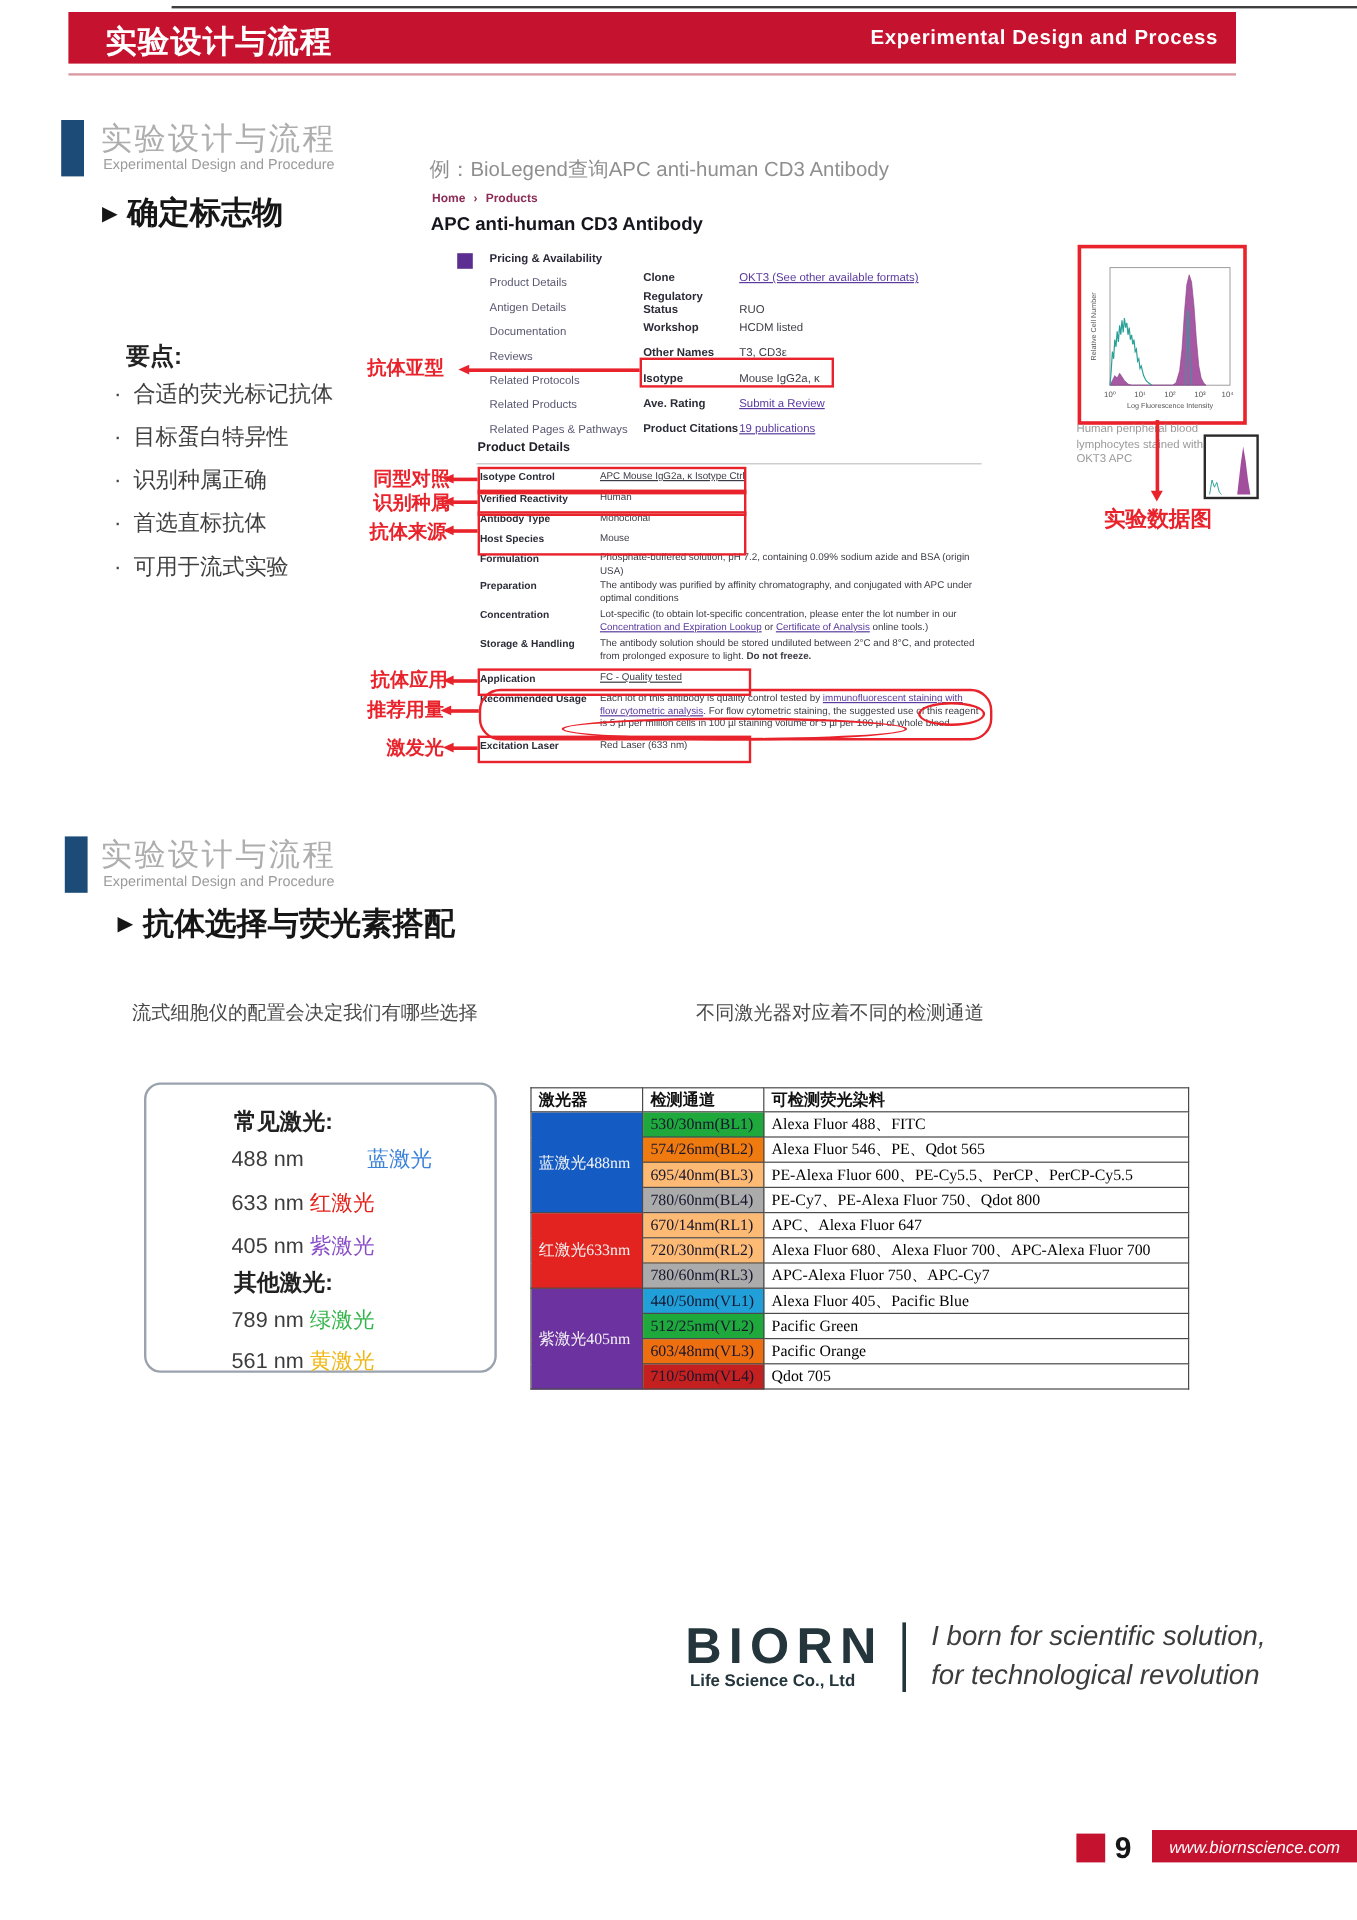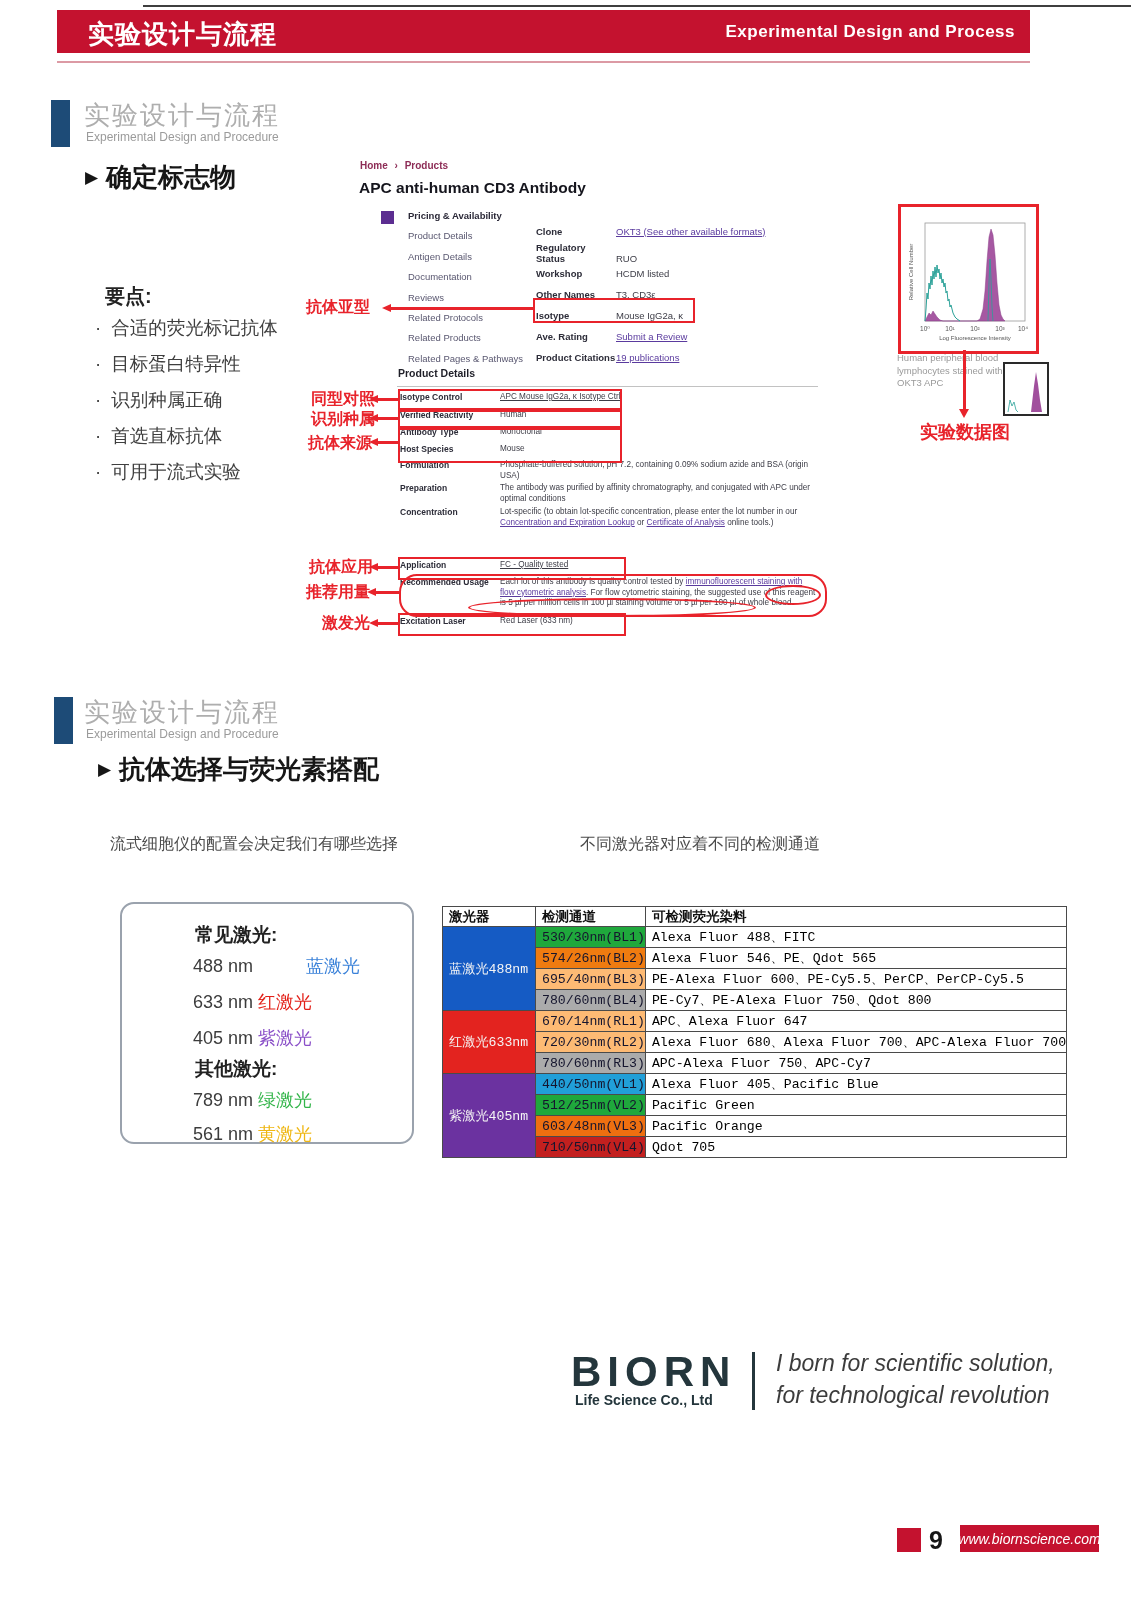--- a/index.html
+++ b/index.html
@@ -68,21 +68,21 @@
   .laser-box{border:2px solid #9aa2ad;border-radius:14px;background:#fff;}
   .lb-title{font-size:19px;font-weight:bold;color:#222;}
   .lb-line{font-size:18px;color:#3c3c3c;}
   .lz-blue{color:#3b82d9;margin-left:48px;} .lz-red{color:#e32119;} .lz-purple{color:#8a4fc8;}
   .lz-green{color:#33b54a;} .lz-yellow{color:#efb714;}
 
   
   table.ltable{border-collapse:collapse;font-family:"Liberation Serif","DejaVu Serif",serif;}
   .ltable th,.ltable td{border:1px solid #4a4a4a;padding:0 0 0 6px;}
   .ltable th{font-size:13.5px;font-weight:bold;color:#101010;text-align:left;height:19px;background:#fff;}
-  .ltable td{height:20px;font-size:13.2px;font-family:Liberation Mono, monospace;}
+  .ltable td{height:20px;font-size:13.2px;}
   .td-ch{color:#15152e;white-space:nowrap;}
   .td-dy{color:#000;padding-left:10px;white-space:nowrap;}
   .td-laser{color:#f5f5f5;font-size:13.2px;padding-left:10px;}
   .g-blue{background:#155bc4;} .g-red{background:#e3231f;} .g-purple{background:#6b32a0;}
   .c-green{background:#1fa83c;} .c-orange{background:#ef7b10;} .c-darkred{background:#fdba74;}
   .c-gray{background:#ababab;} .c-lblue{background:#219fd8;} .c-orange2{background:#ee6f10;}
   .c-red2{background:#c3201f;}
 
   
   .logo{font-size:42px;letter-spacing:6px;color:#24363c;font-weight:600;}
@@ -104,20 +104,21 @@
     <span class="abs topbar-zh" style="left:31px;top:7px;">实验设计与流程</span>
     <span class="abs topbar-en" style="right:15px;top:12px;">Experimental Design and Process</span>
   </div>
   <div class="abs subline" style="left:57px;top:61px;width:973px;"></div>
 
   <div class="abs kicker-rect" style="left:51px;top:100px;"></div>
   <div class="abs kicker-zh" style="left:84px;top:98px;">实验设计与流程</div>
   <div class="abs kicker-en" style="left:86px;top:130px;">Experimental Design and Procedure</div>
   <div class="abs sec-heading" style="left:85px;top:160px;"><span class="tri">▶</span><span>确定标志物</span></div>
 
+  <div class="abs example" style="left:358px;top:130px;">例：BioLegend查询APC anti-human CD3 Antibody</div>
 
   <div class="abs kp-title" style="left:105px;top:283px;">要点:</div>
   <div class="abs" style="left:95px;top:315px;">
     <div class="kp-item"><span class="kp-bullet">·</span><span>合适的荧光标记抗体</span></div>
     <div class="kp-item"><span class="kp-bullet">·</span><span>目标蛋白特异性</span></div>
     <div class="kp-item"><span class="kp-bullet">·</span><span>识别种属正确</span></div>
     <div class="kp-item"><span class="kp-bullet">·</span><span>首选直标抗体</span></div>
     <div class="kp-item"><span class="kp-bullet">·</span><span>可用于流式实验</span></div>
   </div>
 
@@ -150,20 +151,21 @@
   <div class="abs" style="left:536px;top:326px;"><span class="info-label">Ave. Rating</span><span class="info-value plink">Submit a Review</span></div>
   <div class="abs" style="left:536px;top:347px;"><span class="info-label">Product Citations</span><span class="info-value plink">19 publications</span></div>
 
   <div class="abs" style="left:400px;top:392px;"><span class="dt-label">Isotype Control</span><span class="dt-value plink">APC Mouse IgG2a, κ Isotype Ctrl</span></div>
   <div class="abs" style="left:400px;top:410px;"><span class="dt-label">Verified Reactivity</span><span class="dt-value">Human</span></div>
   <div class="abs" style="left:400px;top:427px;"><span class="dt-label">Antibody Type</span><span class="dt-value">Monoclonal</span></div>
   <div class="abs" style="left:400px;top:444px;"><span class="dt-label">Host Species</span><span class="dt-value">Mouse</span></div>
   <div class="abs" style="left:400px;top:460px;"><span class="dt-label">Formulation</span><span class="dt-value">Phosphate-buffered solution, pH 7.2, containing 0.09% sodium azide and BSA (origin USA)</span></div>
   <div class="abs" style="left:400px;top:507px;"><span class="dt-label">Concentration</span><span class="dt-value"><span>Lot-specific (to obtain lot-specific concentration, please enter the lot number in our </span><span class="plink">Concentration and Expiration Lookup</span><span> or </span><span class="plink">Certificate of Analysis</span><span> online tools.)</span></span></div>
   <div class="abs" style="left:400px;top:483px;"><span class="dt-label">Preparation</span><span class="dt-value">The antibody was purified by affinity chromatography, and conjugated with APC under optimal conditions</span></div>
+  <div class="abs" style="left:400px;top:531px;"><span class="dt-label">Storage &amp; Handling</span><span class="dt-value"><span>The antibody solution should be stored undiluted between 2°C and 8°C, and protected from prolonged exposure to light. </span><span class="dt-bold">Do not freeze.</span></span></div>
   <div class="abs" style="left:400px;top:560px;"><span class="dt-label">Application</span><span class="dt-value plink">FC - Quality tested</span></div>
   <div class="abs" style="left:400px;top:577px;"><span class="dt-label">Recommended Usage</span><span class="dt-value"><span>Each lot of this antibody is quality control tested by </span><span class="plink">immunofluorescent staining with flow cytometric analysis</span><span>. For flow cytometric staining, the suggested use of this reagent is 5 µl per million cells in 100 µl staining volume or 5 µl per 100 µl of whole blood.</span></span></div>
   <div class="abs" style="left:400px;top:616px;"><span class="dt-label">Excitation Laser</span><span class="dt-value">Red Laser (633 nm)</span></div>
 
   <div class="abs rbox" style="left:533px;top:298px;width:158px;height:21px;"></div>
   <div class="abs arrow-l" style="left:390px;top:307px;width:143px;"></div>
   <div class="abs ann" style="left:306px;top:297px;">抗体亚型</div>
 
   <div class="abs rbox" style="left:398px;top:389px;width:220px;height:19px;"></div>
   <div class="abs arrow-l" style="left:377px;top:398px;width:21px;"></div>
@@ -296,17 +298,17 @@
     </table>
 
   <div class="abs logo" style="left:571px;top:1348px;">BIORN</div>
   <div class="abs logo-sub" style="left:575px;top:1392px;">Life Science Co., Ltd</div>
   <div class="abs divider" style="left:752px;top:1352px;"></div>
   <div class="abs tagline" style="left:776px;top:1382px;">for technological revolution</div>
   <div class="abs tagline" style="left:776px;top:1350px;">I born for scientific solution,</div>
 
   <div class="abs pg-square" style="left:897px;top:1528px;"></div>
   <div class="abs pg-num" style="left:929px;top:1526px;">9</div>
-  <div class="abs site-bar" style="left:960px;top:1525px;width:139px;height:27px;">
+  <div class="abs site-bar" style="left:960px;top:1525px;width:171px;height:27px;">
     <span>www.biornscience.com</span>
   </div>
 
 </div>
 
 </body></html>

